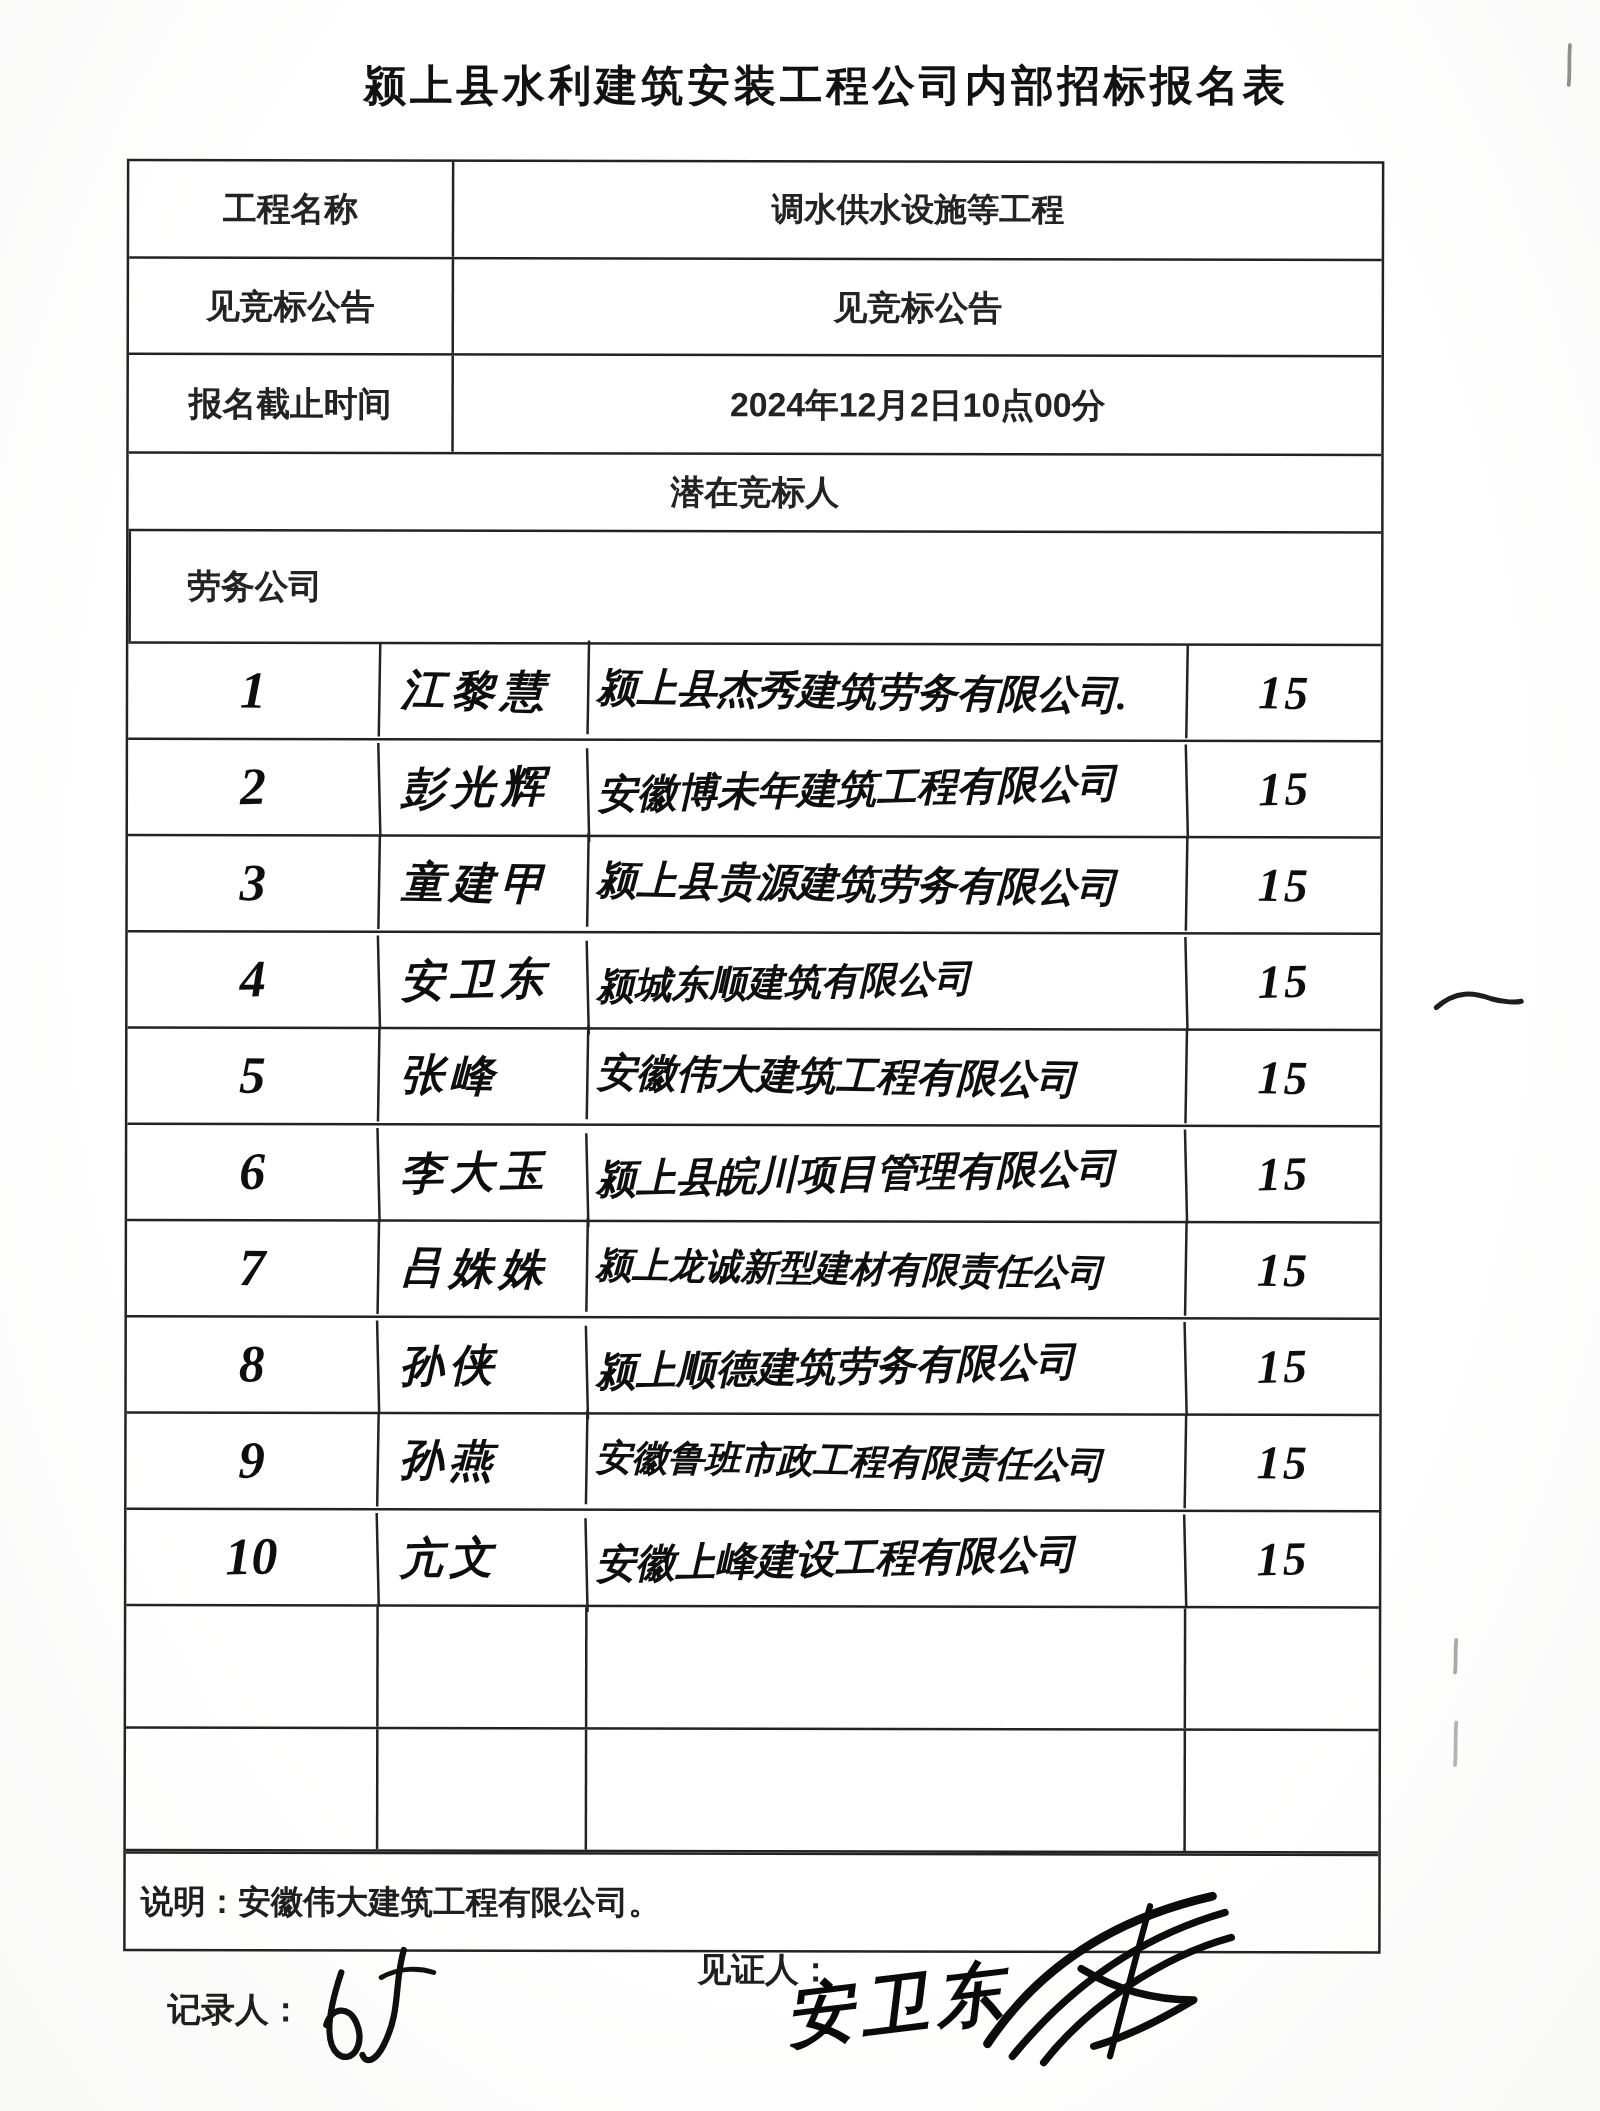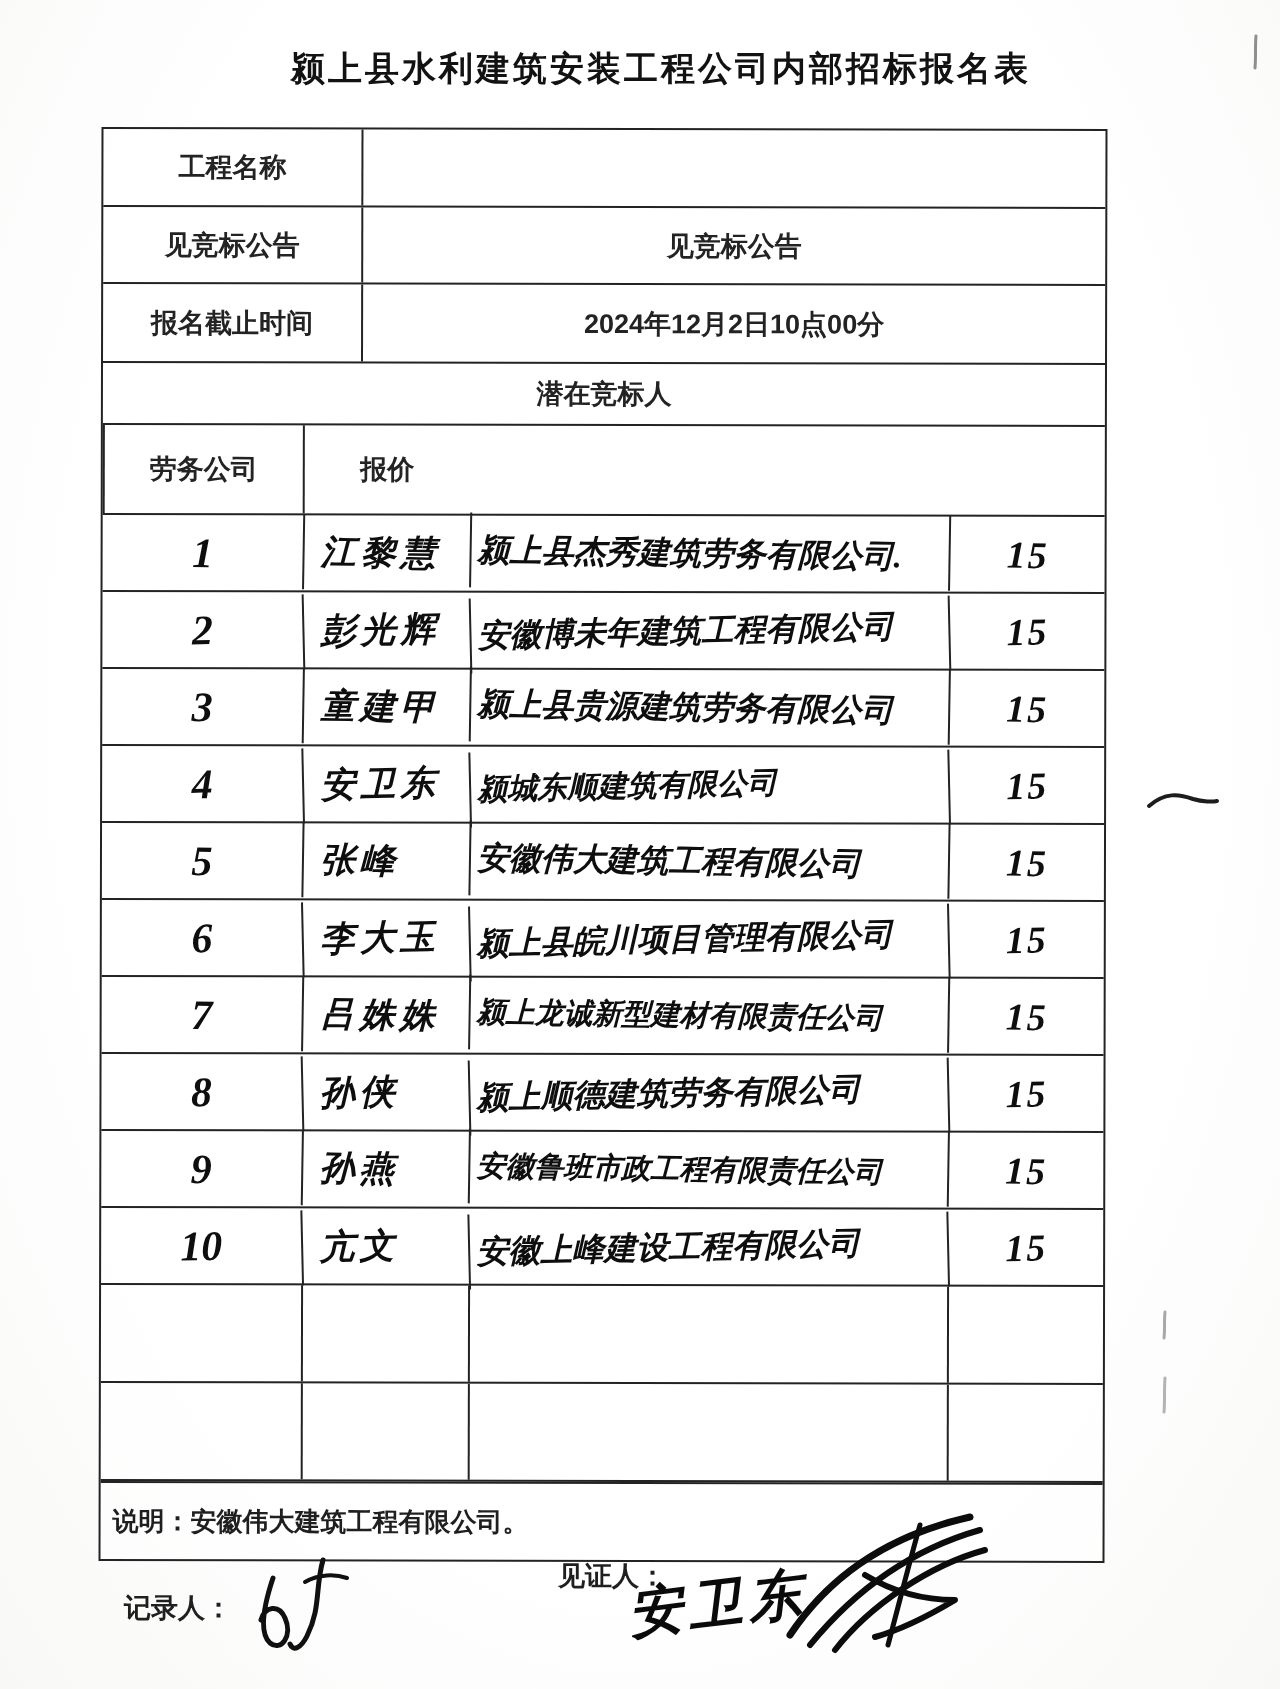--- a/index.html
+++ b/index.html
@@ -63,39 +63,39 @@
 
   <div class="title">颍上县水利建筑安装工程公司内部招标报名表</div>
 
   <div class="tbl">
 
     <div class="sec-a">
       <div class="row h78">
         <div class="cell printed">工程名称</div>
         <div class="cell bl">
           <div class="val2">
+            <div>调水供水设施等工程</div>
           </div>
         </div>
       </div>
       <div class="row h77">
         <div class="cell printed">见竞标公告</div>
         <div class="cell bl printed">见竞标公告</div>
       </div>
       <div class="row h79">
         <div class="cell printed">报名截止时间</div>
         <div class="cell bl printed">2024年12月2日10点00分</div>
       </div>
     </div>
 
     <div class="secb">潜在竞标人</div>
 
     <div class="sec-c">
       <div class="row h90">
         <div class="cell bl printed">劳务公司</div>
-        <div class="cell bl printed">报价</div>
       </div>
 
       <div class="row h77 drow">
         <div class="cell hw hw-no">1</div>
         <div class="cell bl nm hw hw-name">江黎慧</div>
         <div class="cell bl co hw hw-co">颍上县杰秀建筑劳务有限公司.</div>
         <div class="cell bl hw hw-price">15</div>
       </div>
       <div class="row h77 drow">
         <div class="cell hw hw-no">2</div>
@@ -164,21 +164,21 @@
         <div class="cell bl"></div>
         <div class="cell bl"></div>
       </div>
     </div>
 
     <div class="note-row">
       <span>说明：安徽伟大建筑工程有限公司。</span>
     </div>
   </div>
 
-  <div class="flabel" style="left:124px; top:1590px;">记录人：</div>
+  <div class="flabel" style="left:134px; top:1590px;">记录人：</div>
   <div class="flabel" style="left:558px; top:1558px;">见证人：</div>
 
   <svg class="sig" style="left:235px; top:1548px;" width="160" height="120" viewBox="0 0 160 120">
     <path d="M38,30 C28,60 24,85 35,95 C46,104 58,88 50,70 C44,56 30,58 26,72" fill="none" stroke="#101010" stroke-width="5"></path>
     <path d="M88,12 C80,40 86,60 72,88 C66,100 58,104 55,96" fill="none" stroke="#101010" stroke-width="5"></path>
     <path d="M70,34 C84,26 100,26 112,30" fill="none" stroke="#101010" stroke-width="4"></path>
   </svg>
 
   <div class="witness-name hw">安卫东</div>
 

